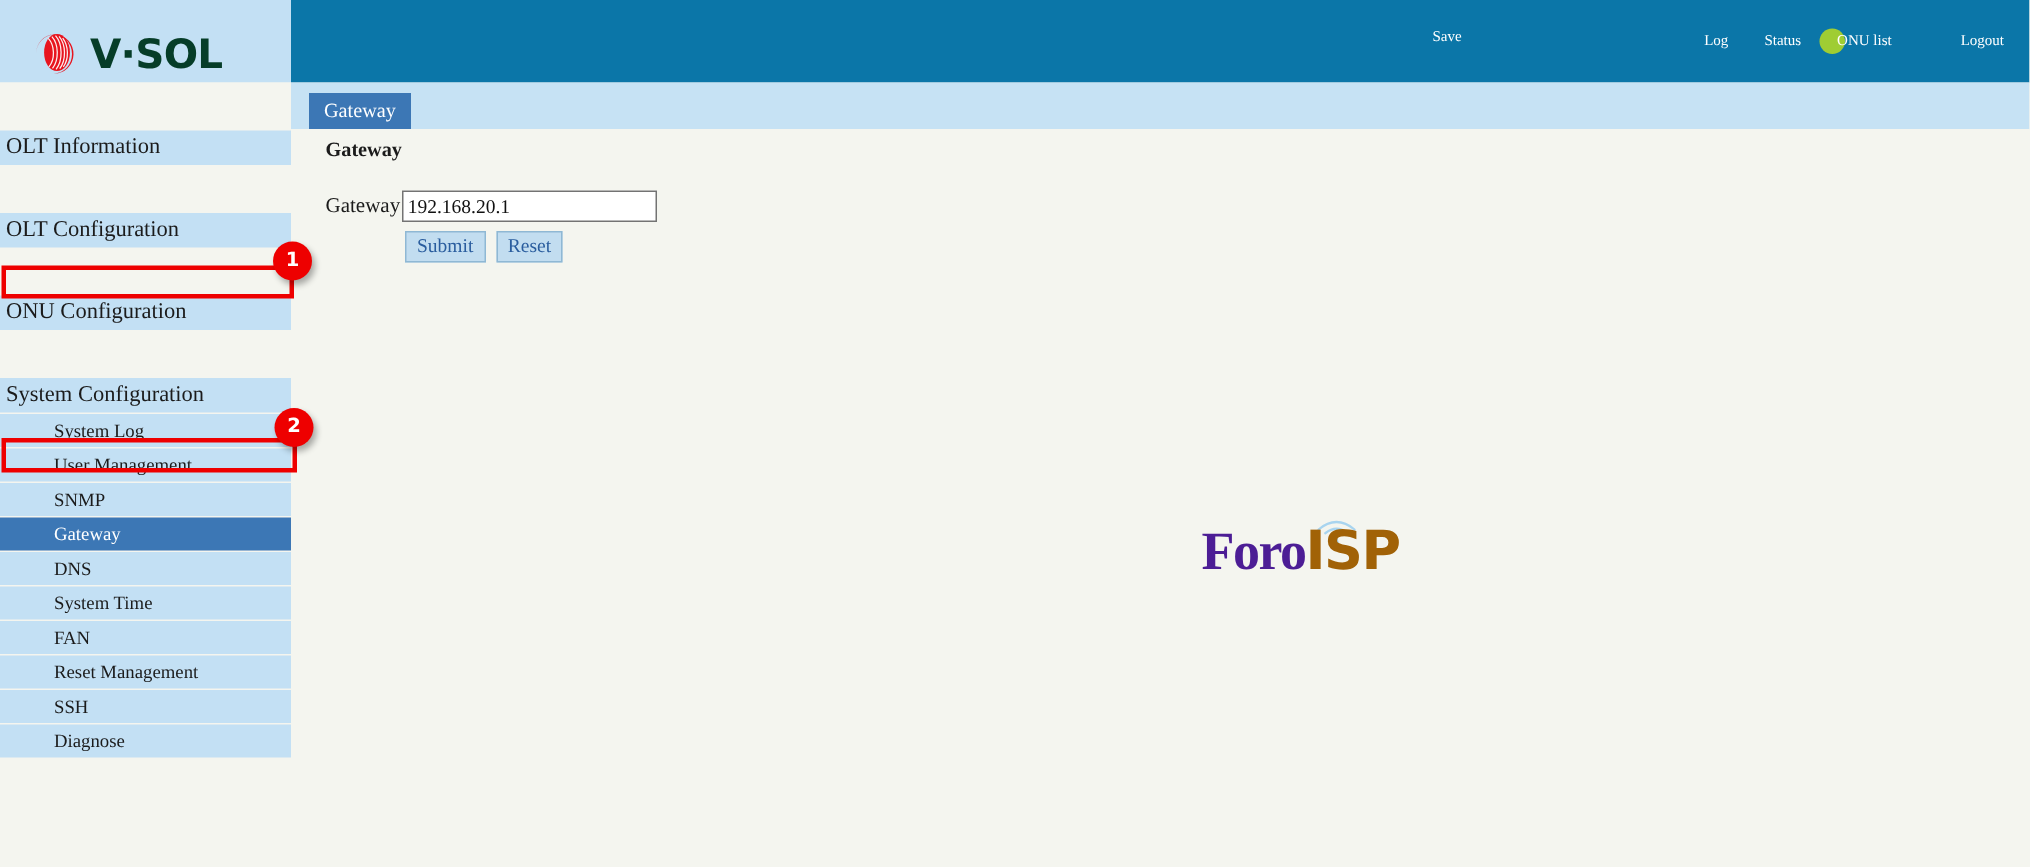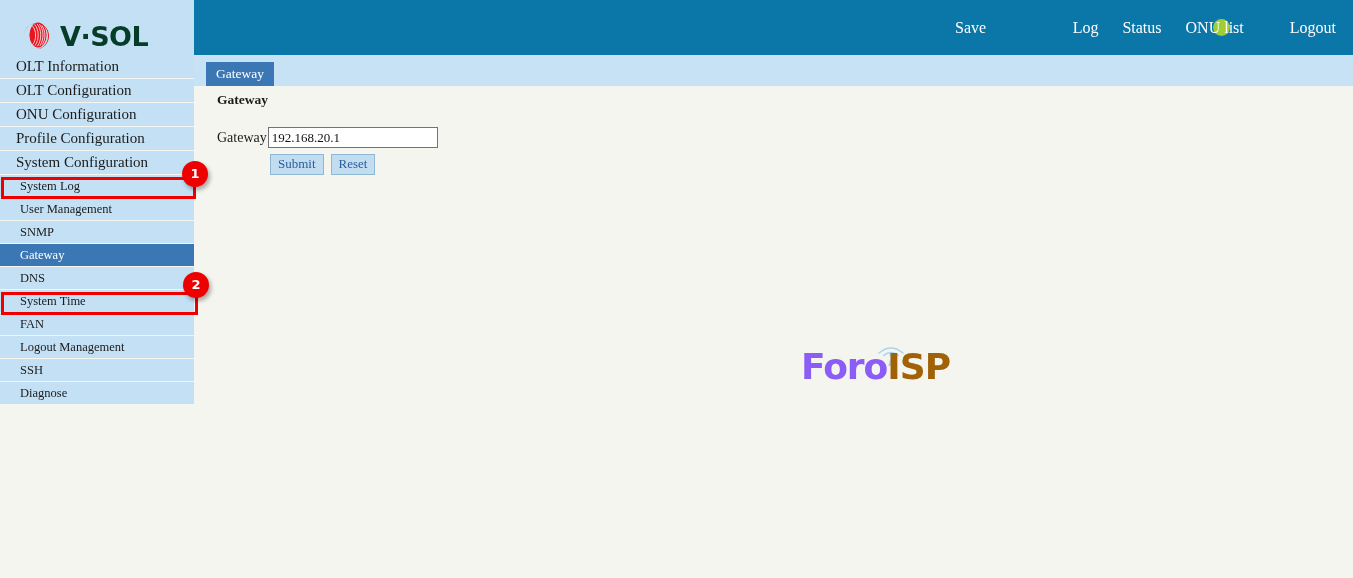--- a/index.html
+++ b/index.html
@@ -57,21 +57,21 @@
   }
   .topbar-right {
     position: absolute;
     right: 11px; top: 0;
     height: 55px;
     display: flex;
     align-items: center;
   }
   .top-link {
     color: #ffffff;
-    font-size: 16px;
+    font-size: 10px;
     font-family: "Liberation Serif", serif;
     text-decoration: none;
     cursor: pointer;
     white-space: nowrap;
   }
   .save-link { position: absolute; left: 761px; top: 19px; }
   .status-dot {
     position: absolute;
     left: 1019px; top: 19px;
     width: 17px; height: 17px;
@@ -111,35 +111,36 @@
     width: 194px;
     background: #f4f5ef;
   }
   .menu-item {
     width: 194px;
     height: 23px;
     line-height: 23px;
     background: #c3e0f4;
     color: #1b1b1b;
     font-size: 15px;
-    padding-left: 16px;
+    padding-left: 4px;
     box-sizing: border-box;
     margin-bottom: 1px;
     cursor: pointer;
     white-space: nowrap;
     font-family: "Liberation Serif", serif;
+    margin-top: 32px;
   }
   .sub-item {
     width: 194px;
     height: 22px;
     line-height: 22px;
     background: #c3e0f4;
     color: #1b1b1b;
     font-size: 12.5px;
-    padding-left: 20px;
+    padding-left: 36px;
     box-sizing: border-box;
     margin-bottom: 1px;
     cursor: pointer;
     white-space: nowrap;
     font-family: "Liberation Serif", serif;
   }
   .sub-item.selected {
     background: #3c77b5;
     color: #ffffff;
   }
@@ -210,21 +211,21 @@
   .wm-text {
     position: absolute;
     left: 0; top: 5px;
     font-family: "DejaVu Sans", sans-serif;
     font-weight: bold;
     font-size: 36px;
     letter-spacing: -1px;
     line-height: 1;
     white-space: nowrap;
   }
-  .wm-foro { color: #8b5cf6; }
+  .wm-foro { color: #4c1d95; font-family: Liberation Serif, serif; }
   .wm-isp  { color: #a16207; }
   .wm-antenna {
     position: absolute;
     left: 72px; top: 0px;
     width: 36px; height: 22px;
   }
 
   
   .anno-box {
     position: absolute;
@@ -286,30 +287,29 @@
   </div>
 
   <div class="tabstrip">
     <div class="tab">Gateway</div>
   </div>
 
   <div class="sidebar" id="sidebar">
       <div class="menu-item">OLT Information</div>
       <div class="menu-item">OLT Configuration</div>
       <div class="menu-item">ONU Configuration</div>
-      <div class="menu-item">Profile Configuration</div>
       <div class="menu-item">System Configuration</div>
       <div class="sub-item">System Log</div>
       <div class="sub-item">User Management</div>
       <div class="sub-item">SNMP</div>
       <div class="sub-item selected">Gateway</div>
       <div class="sub-item">DNS</div>
       <div class="sub-item">System Time</div>
       <div class="sub-item">FAN</div>
-      <div class="sub-item">Logout Management</div>
+      <div class="sub-item">Reset Management</div>
       <div class="sub-item">SSH</div>
       <div class="sub-item">Diagnose</div>
     </div>
 
   <div class="content">
     <div class="section-title">Gateway</div>
 
     <div class="form-row">
       <span class="form-label">Gateway</span>
       <input class="text-input" type="text" value="192.168.20.1" style="">

